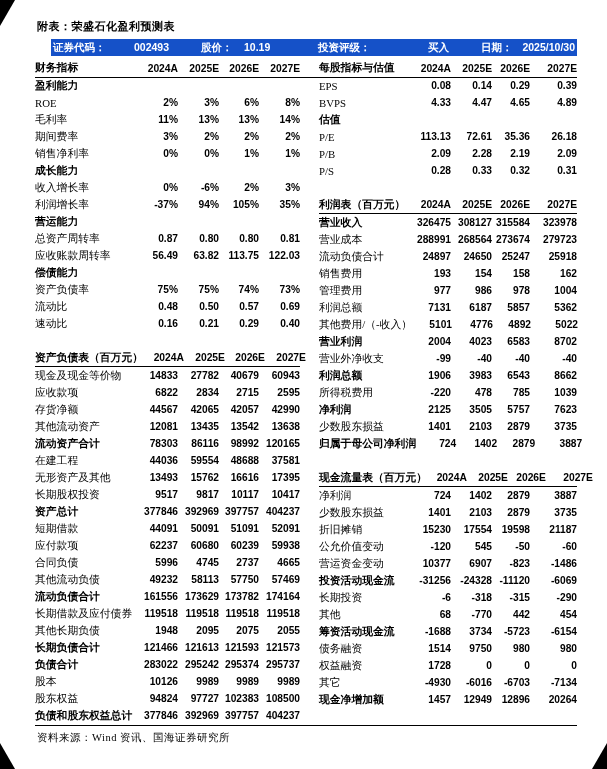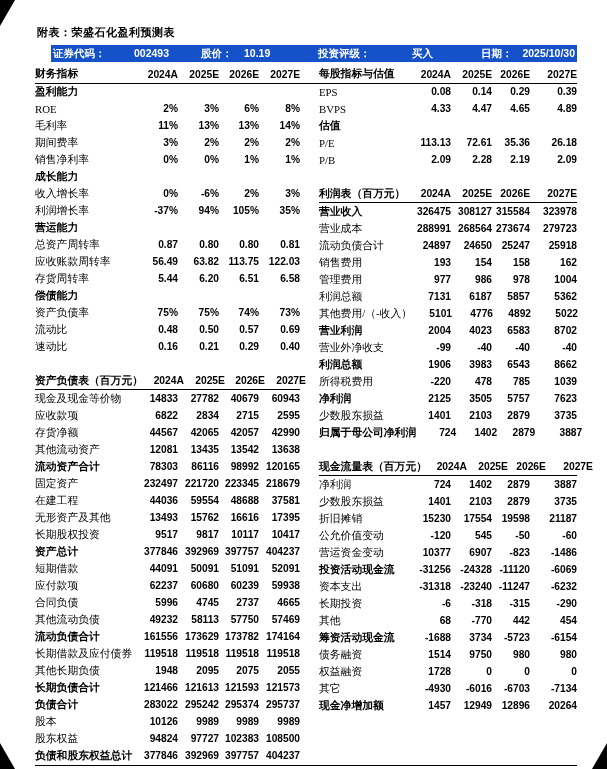--- a/index.html
+++ b/index.html
@@ -1,21 +1,21 @@
 <!DOCTYPE html>
 <html><head>
 <meta charset="utf-8">
 <style>
   html,body{margin:0;padding:0;background:#e8e8e8;}
   .page{
     position:relative;
     width:607px;height:769px;
     background:#ffffff;
     box-sizing:border-box;
-    padding:22px 30px 0 35px;
+    padding:16px 30px 0 35px;
     font-family:"Liberation Serif",serif;
     color:#000;
     overflow:hidden;
   }
   .corner{position:absolute;background:#000;z-index:5;}
   .c-tl{left:0;top:0;width:15px;height:26px;clip-path:polygon(0 0,100% 0,0 100%);}
   .c-bl{left:0;bottom:0;width:15px;height:26px;clip-path:polygon(0 0,0 100%,100% 100%);}
   .c-br{right:0;bottom:0;width:15px;height:26px;clip-path:polygon(100% 0,100% 100%,0 100%);}
 
   .title{font-size:11px;font-weight:700;letter-spacing:.5px;padding:3px 0 5px 2px;}
@@ -24,21 +24,21 @@
     position:relative;height:17px;line-height:17px;
     color:#fff;font-weight:700;font-size:10.5px;margin-left:16px;
   }
   .info-bar span{position:absolute;white-space:nowrap;}
   .num{font-family:"Liberation Sans",sans-serif;}
   .ib-code-label{left:2px;}
   .ib-code-value{left:83px;}
   .ib-price-label{left:150px;}
   .ib-price-value{left:193px;}
   .ib-rating-label{left:267px;}
-  .ib-rating-value{left:361px;}
+  .ib-rating-value{left:377px;}
   .ib-date-label{left:430px;}
   .ib-date-value{right:2px;}
 
   .body{display:flex;position:relative;margin-top:3px;}
   .body::before{
     content:"";position:absolute;left:0;right:0;top:18px;
     border-top:1.8px solid #000;z-index:2;
   }
   .half{flex:none;}
   .half.left{width:265px;}
@@ -161,27 +161,20 @@
           <span class="val">0.80</span>
           <span class="val">0.81</span>
         </div>
         <div class="trow data">
           <span class="lbl">应收账款周转率</span>
           <span class="val">56.49</span>
           <span class="val">63.82</span>
           <span class="val">113.75</span>
           <span class="val">122.03</span>
         </div>
-        <div class="trow data">
-          <span class="lbl">存货周转率</span>
-          <span class="val">5.44</span>
-          <span class="val">6.20</span>
-          <span class="val">6.51</span>
-          <span class="val">6.58</span>
-        </div>
         <div class="trow section">
           <span class="lbl">偿债能力</span>
           <span class="val"></span>
           <span class="val"></span>
           <span class="val"></span>
           <span class="val"></span>
         </div>
         <div class="trow data">
           <span class="lbl">资产负债率</span>
           <span class="val">75%</span>
@@ -244,27 +237,20 @@
           <span class="val">13435</span>
           <span class="val">13542</span>
           <span class="val">13638</span>
         </div>
         <div class="trow total">
           <span class="lbl">流动资产合计</span>
           <span class="val">78303</span>
           <span class="val">86116</span>
           <span class="val">98992</span>
           <span class="val">120165</span>
-        </div>
-        <div class="trow data">
-          <span class="lbl">固定资产</span>
-          <span class="val">232497</span>
-          <span class="val">221720</span>
-          <span class="val">223345</span>
-          <span class="val">218679</span>
         </div>
         <div class="trow data">
           <span class="lbl">在建工程</span>
           <span class="val">44036</span>
           <span class="val">59554</span>
           <span class="val">48688</span>
           <span class="val">37581</span>
         </div>
         <div class="trow data">
           <span class="lbl">无形资产及其他</span>
@@ -409,20 +395,27 @@
           <span class="val">35.36</span>
           <span class="val">26.18</span>
         </div>
         <div class="trow data">
           <span class="lbl">P/B</span>
           <span class="val">2.09</span>
           <span class="val">2.28</span>
           <span class="val">2.19</span>
           <span class="val">2.09</span>
         </div>
+        <div class="trow data">
+          <span class="lbl">P/S</span>
+          <span class="val">0.28</span>
+          <span class="val">0.33</span>
+          <span class="val">0.32</span>
+          <span class="val">0.31</span>
+        </div>
         <div class="trow blank">
           <span class="lbl"></span>
           <span class="val"></span>
           <span class="val"></span>
           <span class="val"></span>
           <span class="val"></span>
         </div>
         <div class="trow header">
           <span class="lbl">利润表（百万元）</span>
           <span class="val">2024A</span>
@@ -578,27 +571,20 @@
           <span class="val">-1486</span>
         </div>
         <div class="trow total">
           <span class="lbl">投资活动现金流</span>
           <span class="val">-31256</span>
           <span class="val">-24328</span>
           <span class="val">-11120</span>
           <span class="val">-6069</span>
         </div>
         <div class="trow data">
-          <span class="lbl">资本支出</span>
-          <span class="val">-31318</span>
-          <span class="val">-23240</span>
-          <span class="val">-11247</span>
-          <span class="val">-6232</span>
-        </div>
-        <div class="trow data">
           <span class="lbl">长期投资</span>
           <span class="val">-6</span>
           <span class="val">-318</span>
           <span class="val">-315</span>
           <span class="val">-290</span>
         </div>
         <div class="trow data">
           <span class="lbl">其他</span>
           <span class="val">68</span>
           <span class="val">-770</span>

